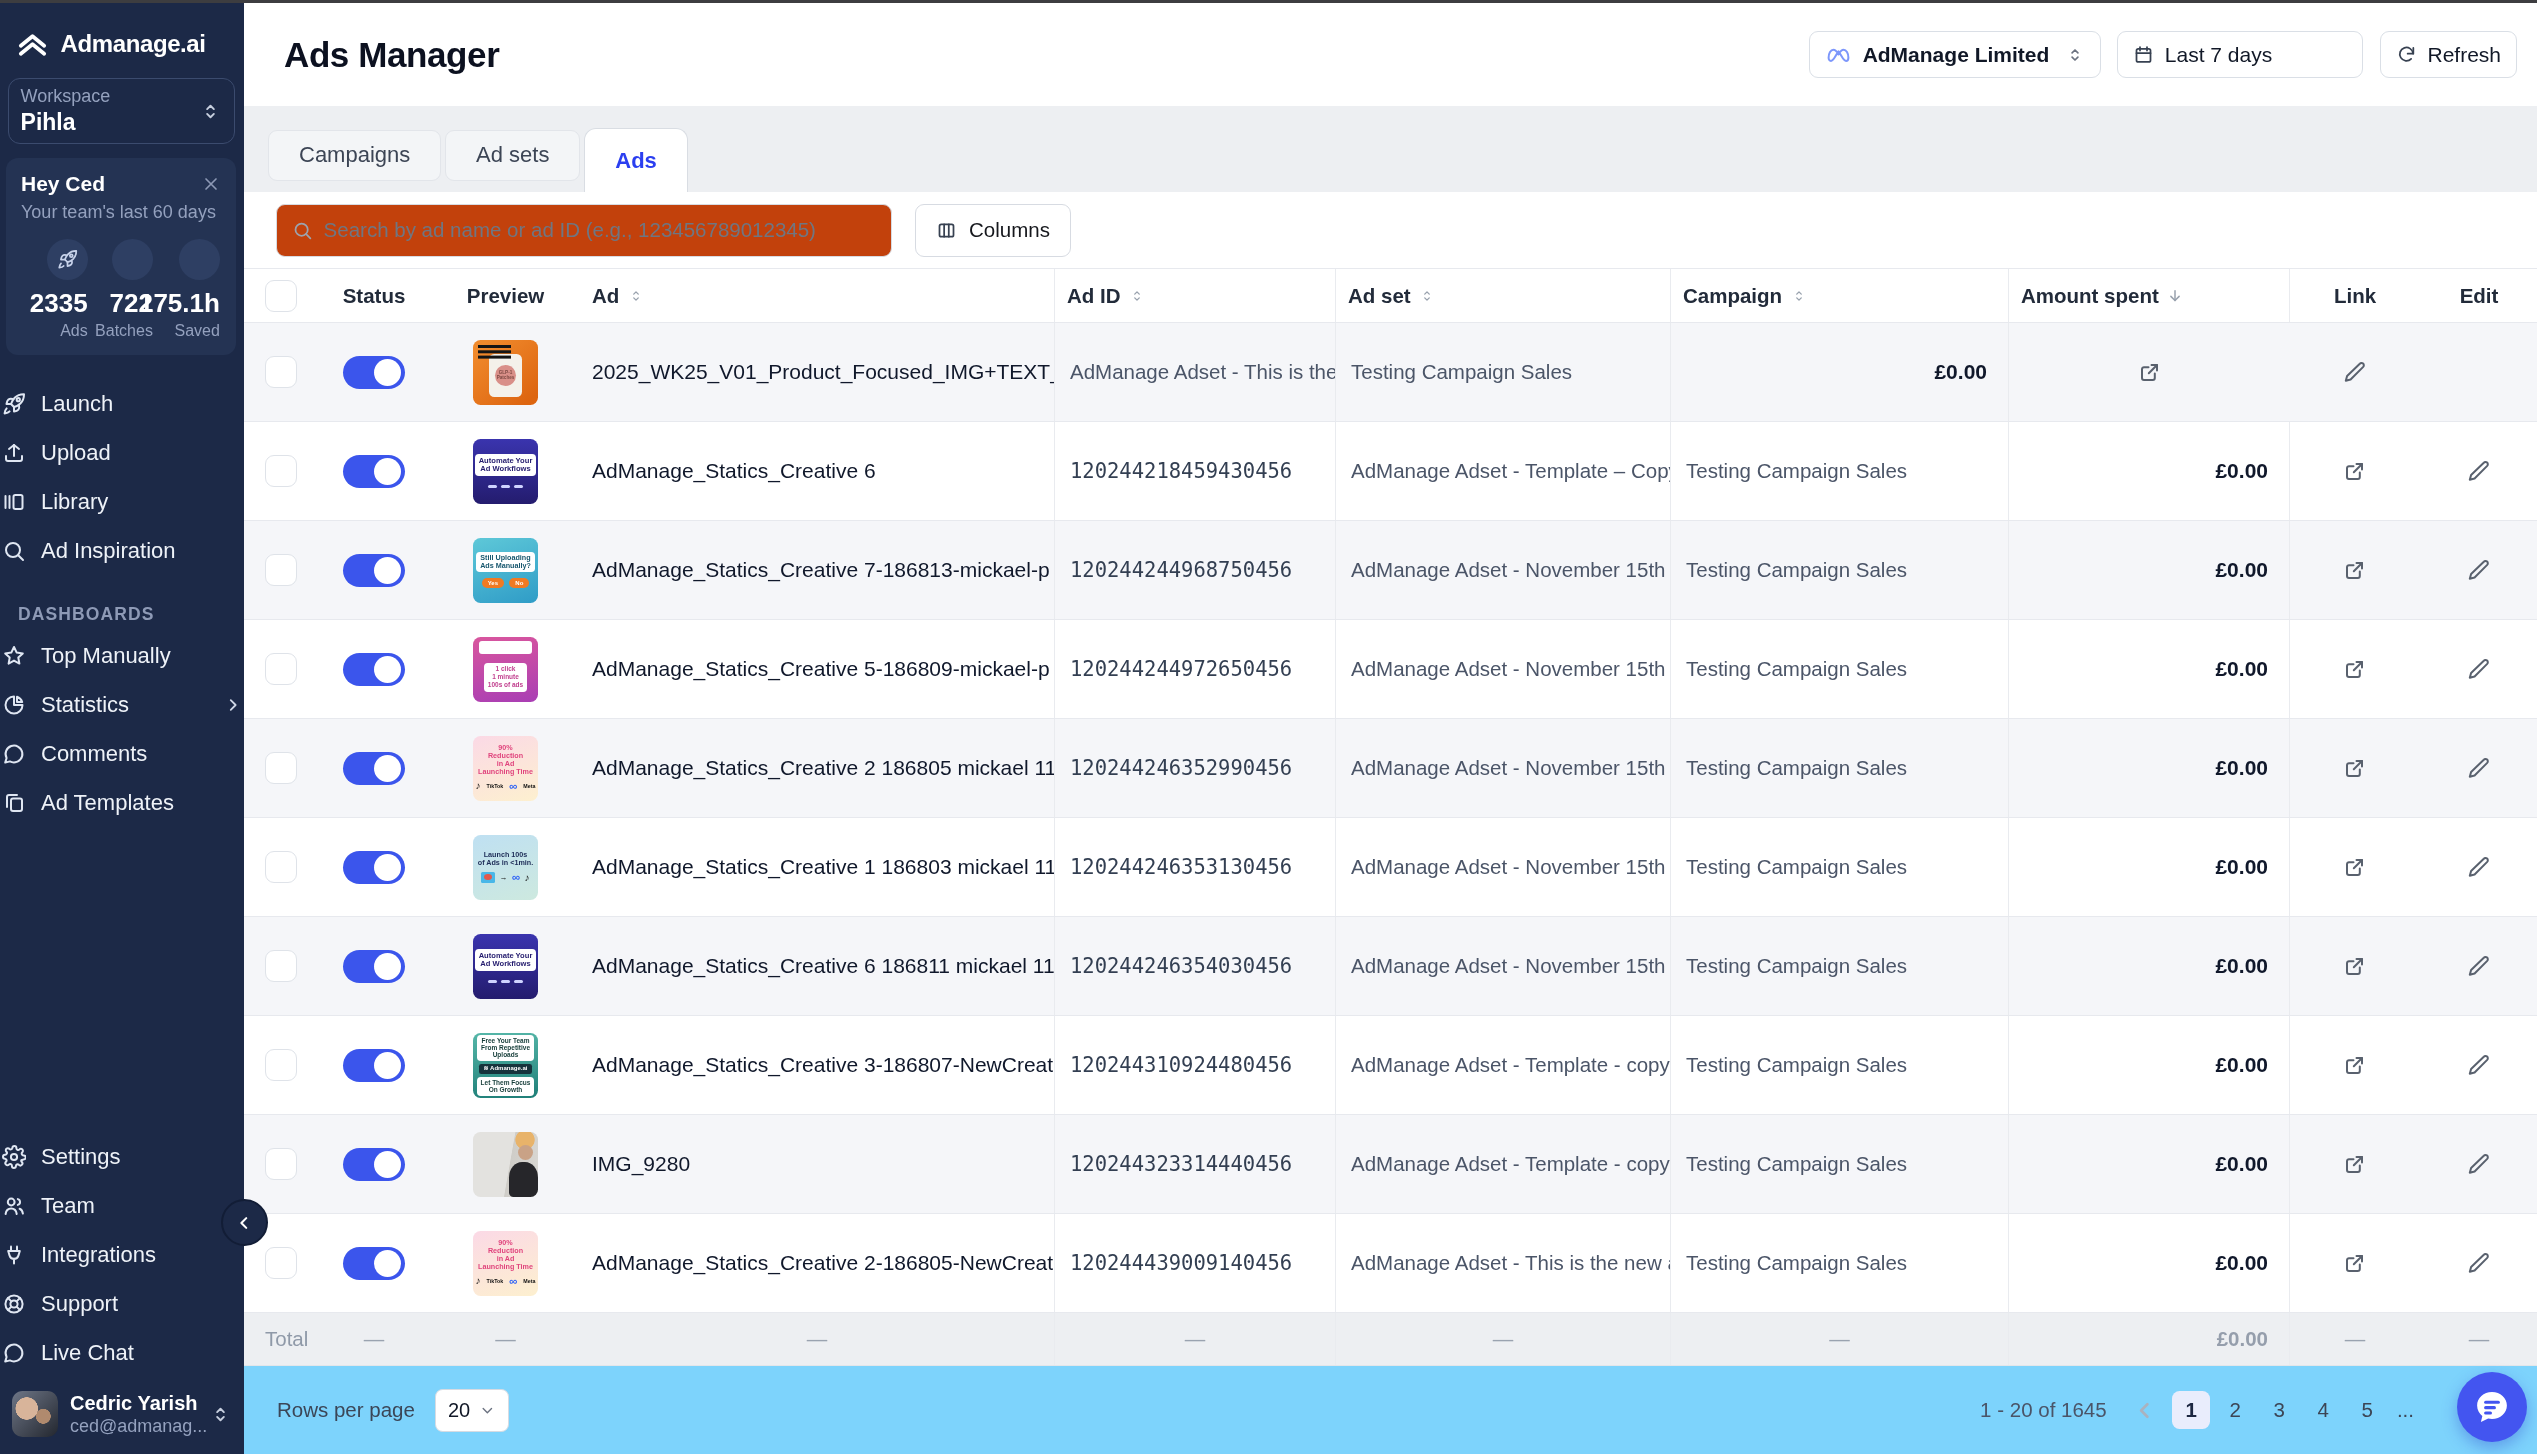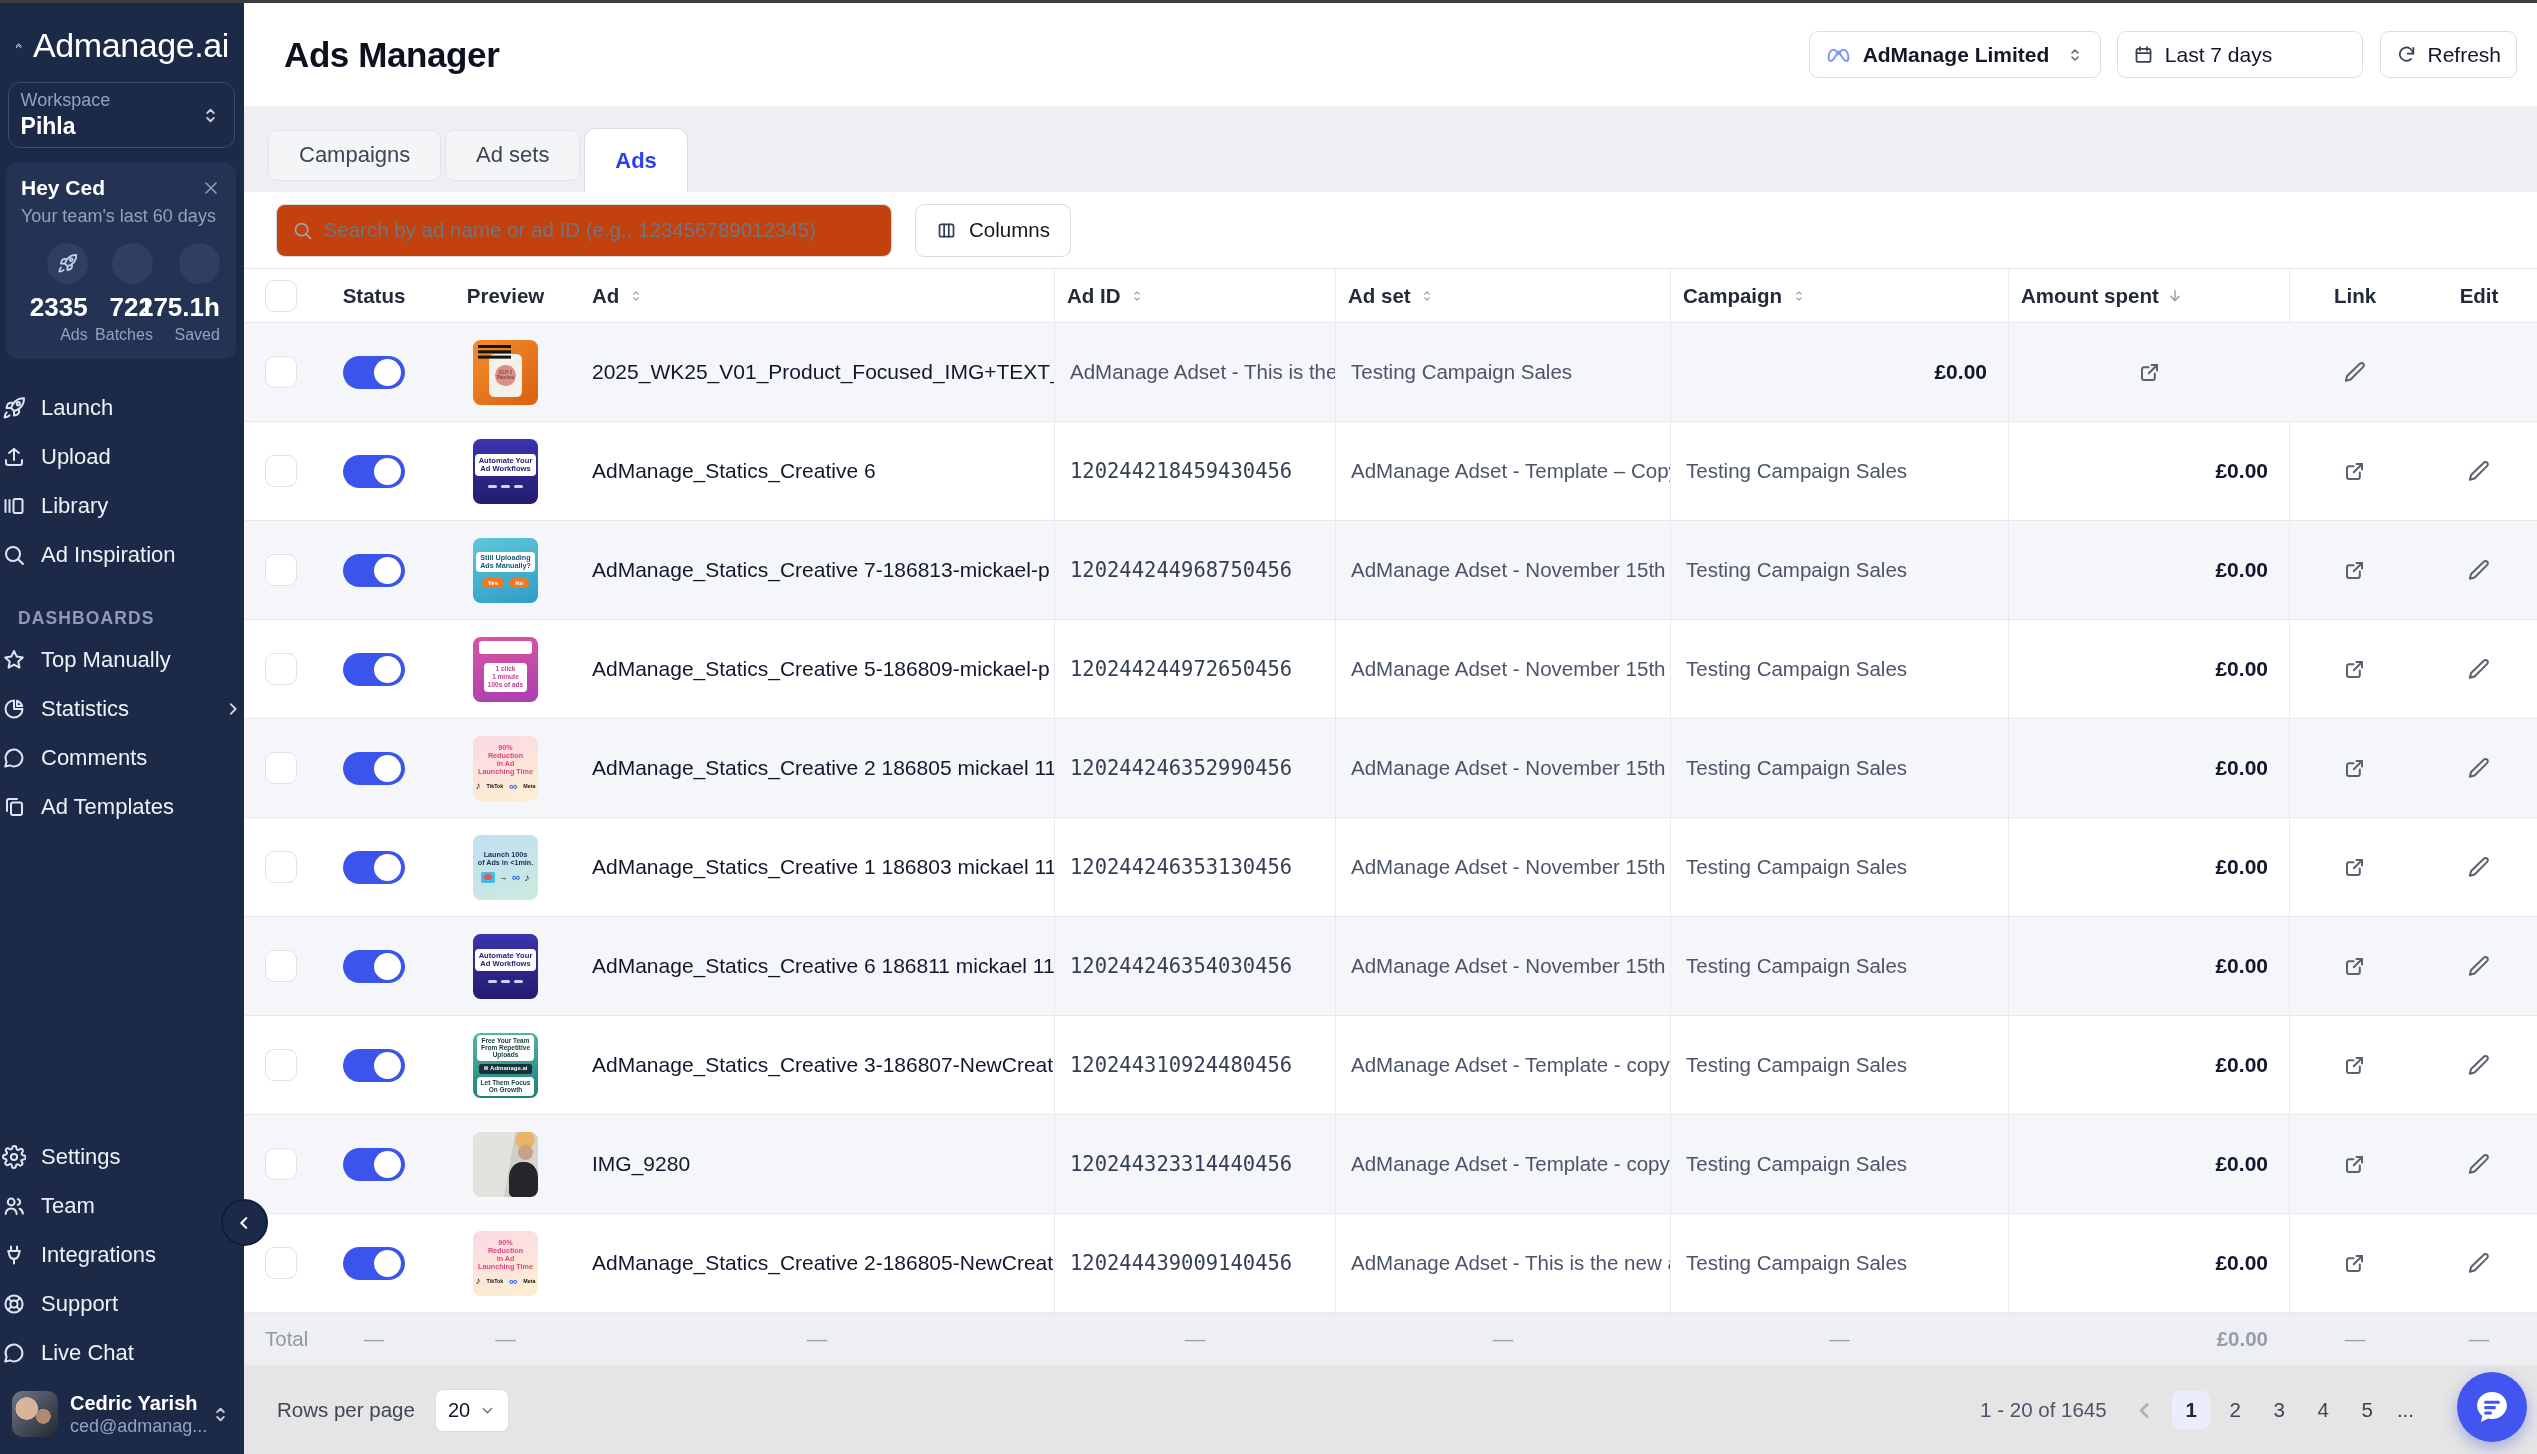--- a/index.html
+++ b/index.html
@@ -6,21 +6,21 @@
   html,body { width:2538px; height:1454px; overflow:hidden; background:#fff;
     font-family:"Liberation Sans", sans-serif; -webkit-font-smoothing:antialiased; }
   .top-strip { position:absolute; top:0; left:0; width:100%; height:3px; background:#3d3d40; z-index:60; }
   .app { position:absolute; top:3px; left:0; width:2538px; height:1451px; display:flex; }
 
   
   .sidebar { position:relative; width:244px; flex:0 0 244px; background:#1c2947; color:#fff;
     display:flex; flex-direction:column; z-index:40; }
   .logo-row { display:flex; align-items:center; gap:10.6px; padding:23px 15px 0 15px; }
   .logo-mark { width:35px; height:35px; color:#fff; }
-  .logo-text { font-size:34px; font-weight:400; letter-spacing:-0.4px;text-align:center; }
+  .logo-text { font-size:24px; font-weight:700; letter-spacing:-0.4px;text-align:center; }
   .ws-box { margin:16.7px 9px 0 7.6px; border:1.5px solid #3b4b6e; border-radius:12px; padding:7.6px 12px;
     display:flex; align-items:center; }
   .ws-texts { flex:1; min-width:0; }
   .ws-label { font-size:18px; color:#94a1be; }
   .ws-value { font-size:23px; font-weight:700; margin-top:1.5px; }
   .updown { width:23px; height:23px; color:#c6cede; flex:0 0 auto; }
   .greet { margin:13.7px 7.6px 0 6px; background:#243353; border-radius:12px; padding:13.7px 15px 15px; }
   .greet-head { display:flex; align-items:center; }
   .greet-title { font-size:21px; font-weight:700; flex:1; }
   .greet-x { width:20px; height:20px; color:#8d99b5; cursor:pointer; }
@@ -113,21 +113,21 @@
   .c-amount { font-size:21px; font-weight:600; color:#10182b; justify-content:flex-end; padding-right:21px; }
   .row-ic { width:24px; height:24px; color:#59616e; cursor:pointer; }
 
   .total-row { height:53px; background:#edeff2; border-bottom:1.5px solid #e3e6ea; color:#8f99a8; }
   .total-row .td { font-size:20.5px; }
   .t-label { padding-left:21px; font-weight:400; }
   .t-dash { justify-content:center; color:#9aa3b0; }
   .t-amount { justify-content:flex-end; padding-right:21px; font-weight:600; color:#959eac; }
 
   
-  .footer { flex:1; display:flex; align-items:center; padding:0 33px; background:#e5e5e5; }
+  .footer { flex:1; display:flex; align-items:center; padding:0 33px; background:#7dd3fc; }
   .rpp-label { font-size:20.5px; color:#3b4657; }
   .rpp-select { margin-left:20px; height:43px; border:1.5px solid #d7dbe2; border-radius:7.6px; display:flex;
     align-items:center; padding:0 12px; gap:9px; cursor:pointer; background:#fff; }
   .rpp-select span { font-size:20px; color:#111827; }
   .rpp-select .ic { width:16.7px; height:16.7px; color:#6b7280; }
   .pager { margin-left:auto; display:flex; align-items:center; padding-right:91px; }
   .range { font-size:20.5px; color:#4a5468; margin-right:26px; }
   .pg-prev { width:23px; height:23px; color:#aab2bf; margin-right:16.7px; cursor:pointer; }
   .pg { width:38px; height:38px; border-radius:7.6px; display:flex; align-items:center; justify-content:center;
     font-size:20.5px; color:#3c4555; cursor:pointer; margin-right:6px; }

